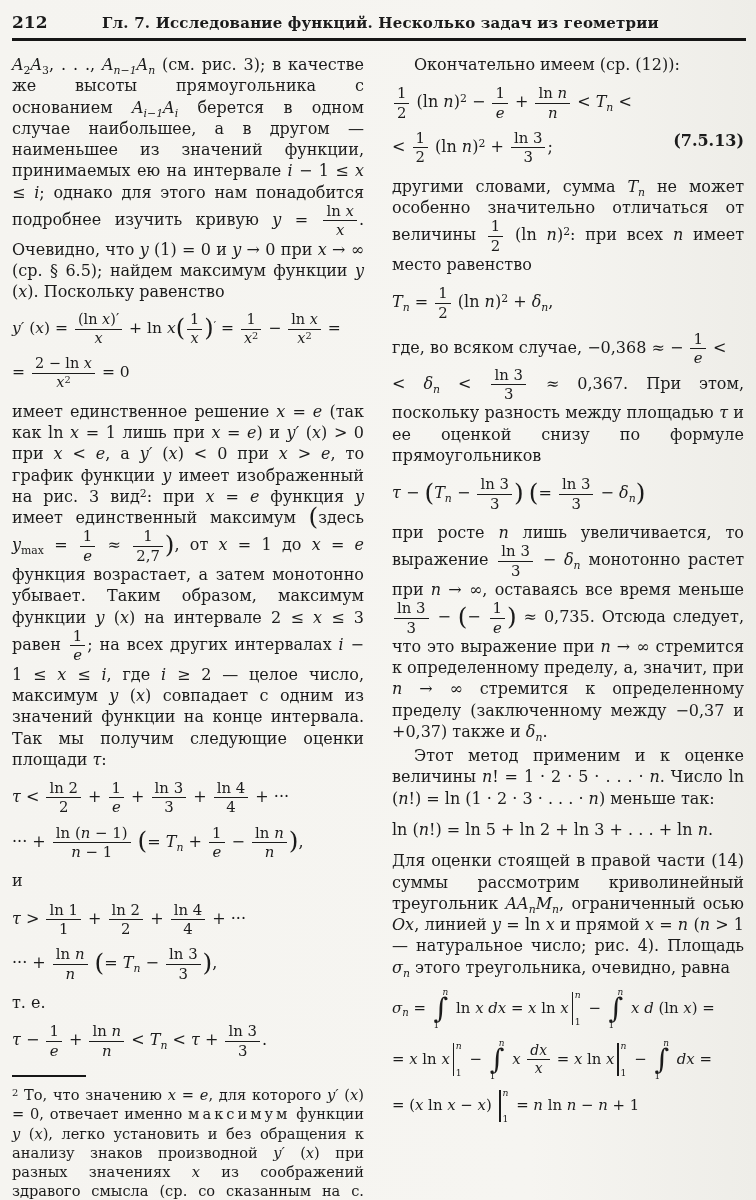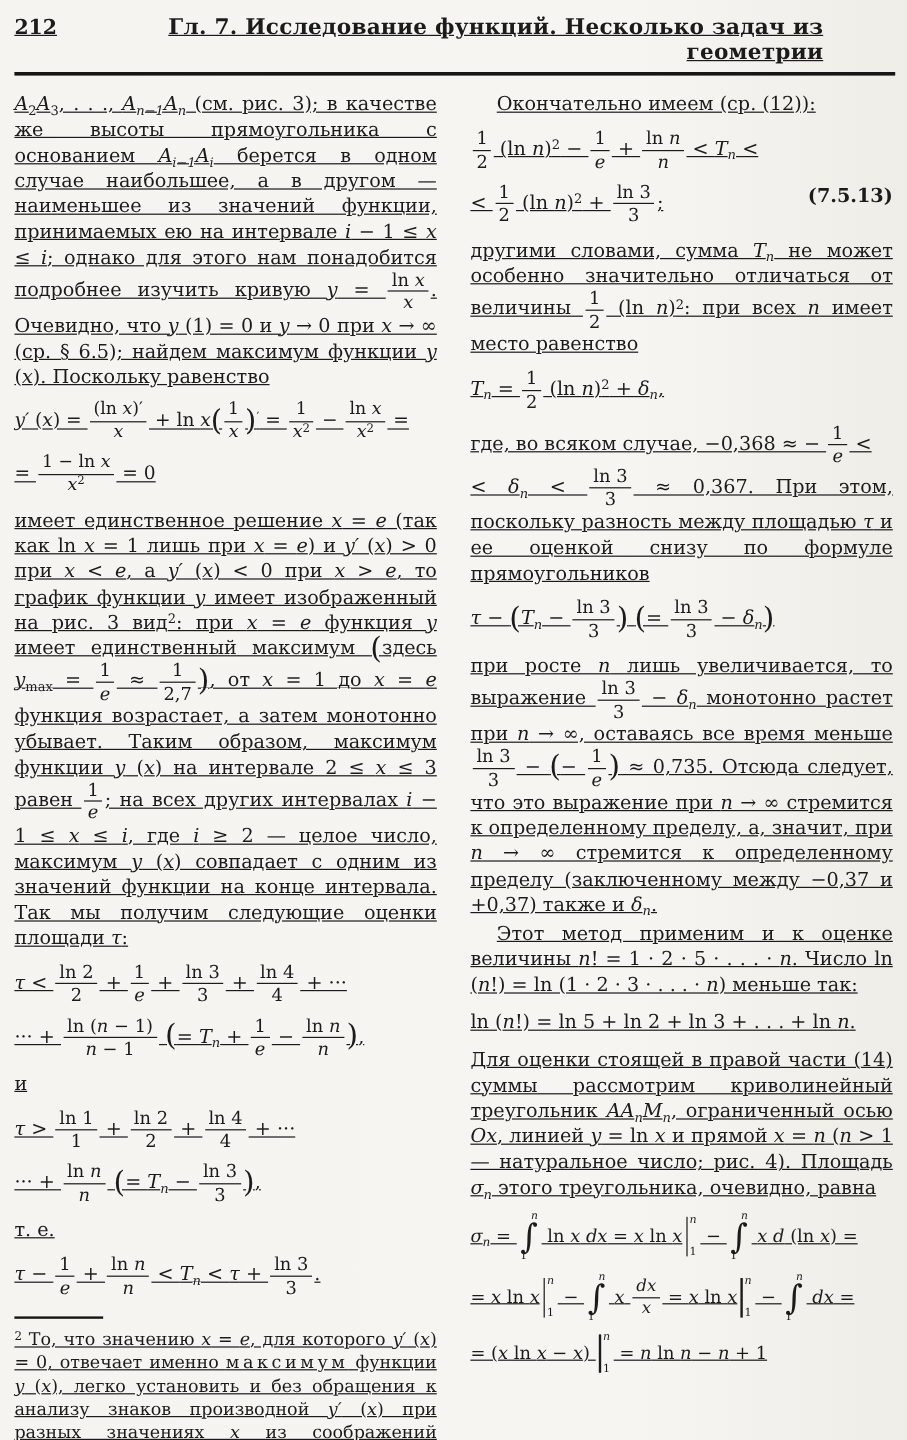--- a/index.html
+++ b/index.html
@@ -6,26 +6,25 @@
   body{
     width:756px;height:1200px;overflow:hidden;
     background:#f4f3ef;
     font-family:"DejaVu Serif","Liberation Serif",serif;
     color:#1b1b1b;
   }
   .page{
     position:relative;width:756px;height:1200px;box-sizing:border-box;
     padding:12px 10px 0 12px;
     background:linear-gradient(90deg,#f5f4f0 0%,#f6f5f1 70%,#eeede8 100%);
-    text-decoration:underline;
   }
   
   .hdr{display:flex;align-items:baseline;}
   .pagenum{font-weight:700;font-size:17px;width:90px;}
-  .chapter{flex:1;text-align:right;font-weight:700;font-size:18px;letter-spacing:.2px;padding-right:60px;}
+  .chapter{flex:1;text-align:left;font-weight:700;font-size:15px;letter-spacing:.2px;padding-right:60px;}
   .hdr-rule{border:0;border-top:3.5px solid #161616;margin:6px 0 10px 0;}
   
   .cols{display:flex;gap:28px;}
   .col{width:352px;font-size:16px;line-height:1.33;text-align:justify;}
   .para{margin:3px 0;}
   .para.ind{text-indent:22px;}
   .eq{margin:10px 0;text-align:left;}
   .eqline{margin:9px 0;white-space:nowrap;min-height:18px;}
   .eqnum{float:right;font-weight:700;text-align:right;}
   .it{font-style:italic;}
@@ -55,21 +54,21 @@
   <div class="hdr">
     <span class="pagenum">212</span>
     <span class="chapter">Гл. 7. Исследование функций. Несколько задач из геометрии</span>
   </div>
   <hr class="hdr-rule">
   <div class="cols">
     <div class="col">
         <p class="para"><span class="it">A</span><span class="msub">2</span><span class="it">A</span><span class="msub">3</span><span class="rm">, . . ., </span><span class="it">A</span><span class="msub it">n−1</span><span class="it">A</span><span class="msub it">n</span><span class="rm"> (см. рис. 3); в качестве же высоты прямоугольника с основанием </span><span class="it">A</span><span class="msub it">i−1</span><span class="it">A</span><span class="msub it">i</span><span class="rm"> берется в одном случае наибольшее, а в другом — наименьшее из значений функции, принимаемых ею на интервале </span><span class="it">i</span><span class="rm"> − 1 ≤ </span><span class="it">x</span><span class="rm"> ≤ </span><span class="it">i</span><span class="rm">; однако для этого нам понадобится подробнее изучить кривую </span><span class="it">y</span><span class="rm"> = </span><span class="frac"><span class="fn"><span class="rm">ln </span><span class="it">x</span></span><span class="fd"><span class="it">x</span></span></span><span class="rm">. Очевидно, что </span><span class="it">y</span><span class="rm"> (1) = 0 и </span><span class="it">y</span><span class="rm"> → 0 при </span><span class="it">x</span><span class="rm"> → ∞ (ср. § 6.5); найдем максимум функции </span><span class="it">y</span><span class="rm"> (</span><span class="it">x</span><span class="rm">). Поскольку равенство</span></p>
         <div class="eq" style="font-size: 0.97em;">
           <div class="eqline"><span class="it">y′</span><span class="rm"> (</span><span class="it">x</span><span class="rm">) = </span><span class="frac"><span class="fn"><span class="rm">(ln </span><span class="it">x</span><span class="rm">)′</span></span><span class="fd"><span class="it">x</span></span></span><span class="rm"> + ln </span><span class="it">x</span><span class="bigp">(</span><span class="frac"><span class="fn"><span class="rm">1</span></span><span class="fd"><span class="it">x</span></span></span><span class="bigp">)</span><span class="msup">′</span><span class="rm"> = </span><span class="frac"><span class="fn"><span class="rm">1</span></span><span class="fd"><span class="it">x</span><span class="msup">2</span></span></span><span class="rm"> − </span><span class="frac"><span class="fn"><span class="rm">ln </span><span class="it">x</span></span><span class="fd"><span class="it">x</span><span class="msup">2</span></span></span><span class="rm"> =</span></div>
-          <div class="eqline"><span class="rm">= </span><span class="frac"><span class="fn"><span class="rm">1 − ln </span><span class="it">x</span></span><span class="fd"><span class="it">x</span><span class="msup">2</span></span></span><span class="rm"> = 0</span></div>
+          <div class="eqline"><span class="rm">= </span><span class="frac"><span class="fn"><span class="rm">2 − ln </span><span class="it">x</span></span><span class="fd"><span class="it">x</span><span class="msup">2</span></span></span><span class="rm"> = 0</span></div>
         </div>
         <p class="para"><span class="rm">имеет единственное решение </span><span class="it">x</span><span class="rm"> = </span><span class="it">e</span><span class="rm"> (так как ln </span><span class="it">x</span><span class="rm"> = 1 лишь при </span><span class="it">x</span><span class="rm"> = </span><span class="it">e</span><span class="rm">) и </span><span class="it">y′</span><span class="rm"> (</span><span class="it">x</span><span class="rm">) &gt; 0 при </span><span class="it">x</span><span class="rm"> &lt; </span><span class="it">e</span><span class="rm">, а </span><span class="it">y′</span><span class="rm"> (</span><span class="it">x</span><span class="rm">) &lt; 0 при </span><span class="it">x</span><span class="rm"> &gt; </span><span class="it">e</span><span class="rm">, то график функции </span><span class="it">y</span><span class="rm"> имеет изображенный на рис. 3 вид</span><span class="msup">2</span><span class="rm">: при </span><span class="it">x</span><span class="rm"> = </span><span class="it">e</span><span class="rm"> функция </span><span class="it">y</span><span class="rm"> имеет единственный максимум </span><span class="bigp">(</span><span class="rm">здесь </span><span class="it">y</span><span class="msub">max</span><span class="rm"> = </span><span class="frac"><span class="fn"><span class="rm">1</span></span><span class="fd"><span class="it">e</span></span></span><span class="rm"> ≈ </span><span class="frac"><span class="fn"><span class="rm">1</span></span><span class="fd"><span class="rm">2,7</span></span></span><span class="bigp">)</span><span class="rm">, от </span><span class="it">x</span><span class="rm"> = 1 до </span><span class="it">x</span><span class="rm"> = </span><span class="it">e</span><span class="rm"> функция возрастает, а затем монотонно убывает. Таким образом, максимум функции </span><span class="it">y</span><span class="rm"> (</span><span class="it">x</span><span class="rm">) на интервале 2 ≤ </span><span class="it">x</span><span class="rm"> ≤ 3 равен </span><span class="frac"><span class="fn"><span class="rm">1</span></span><span class="fd"><span class="it">e</span></span></span><span class="rm">; на всех других интервалах </span><span class="it">i</span><span class="rm"> − 1 ≤ </span><span class="it">x</span><span class="rm"> ≤ </span><span class="it">i</span><span class="rm">, где </span><span class="it">i</span><span class="rm"> ≥ 2 — целое число, максимум </span><span class="it">y</span><span class="rm"> (</span><span class="it">x</span><span class="rm">) совпадает с одним из значений функции на конце интервала. Так мы получим следующие оценки площади </span><span class="it">τ</span><span class="rm">:</span></p>
         <div class="eq">
           <div class="eqline"><span class="it">τ</span><span class="rm"> &lt; </span><span class="frac"><span class="fn"><span class="rm">ln 2</span></span><span class="fd"><span class="rm">2</span></span></span><span class="rm"> + </span><span class="frac"><span class="fn"><span class="rm">1</span></span><span class="fd"><span class="it">e</span></span></span><span class="rm"> + </span><span class="frac"><span class="fn"><span class="rm">ln 3</span></span><span class="fd"><span class="rm">3</span></span></span><span class="rm"> + </span><span class="frac"><span class="fn"><span class="rm">ln 4</span></span><span class="fd"><span class="rm">4</span></span></span><span class="rm"> + ···</span></div>
           <div class="eqline"><span class="rm">··· + </span><span class="frac"><span class="fn"><span class="rm">ln (</span><span class="it">n</span><span class="rm"> − 1)</span></span><span class="fd"><span class="it">n</span><span class="rm"> − 1</span></span></span><span class="rm"> </span><span class="bigp">(</span><span class="rm">= </span><span class="it">T</span><span class="msub it">n</span><span class="rm"> + </span><span class="frac"><span class="fn"><span class="rm">1</span></span><span class="fd"><span class="it">e</span></span></span><span class="rm"> − </span><span class="frac"><span class="fn"><span class="rm">ln </span><span class="it">n</span></span><span class="fd"><span class="it">n</span></span></span><span class="bigp">)</span><span class="rm">,</span></div>
         </div>
         <p class="para"><span class="rm">и</span></p>
         <div class="eq">
           <div class="eqline"><span class="it">τ</span><span class="rm"> &gt; </span><span class="frac"><span class="fn"><span class="rm">ln 1</span></span><span class="fd"><span class="rm">1</span></span></span><span class="rm"> + </span><span class="frac"><span class="fn"><span class="rm">ln 2</span></span><span class="fd"><span class="rm">2</span></span></span><span class="rm"> + </span><span class="frac"><span class="fn"><span class="rm">ln 4</span></span><span class="fd"><span class="rm">4</span></span></span><span class="rm"> + ···</span></div>
           <div class="eqline"><span class="rm">··· + </span><span class="frac"><span class="fn"><span class="rm">ln </span><span class="it">n</span></span><span class="fd"><span class="it">n</span></span></span><span class="rm"> </span><span class="bigp">(</span><span class="rm">= </span><span class="it">T</span><span class="msub it">n</span><span class="rm"> − </span><span class="frac"><span class="fn"><span class="rm">ln 3</span></span><span class="fd"><span class="rm">3</span></span></span><span class="bigp">)</span><span class="rm">,</span></div>

